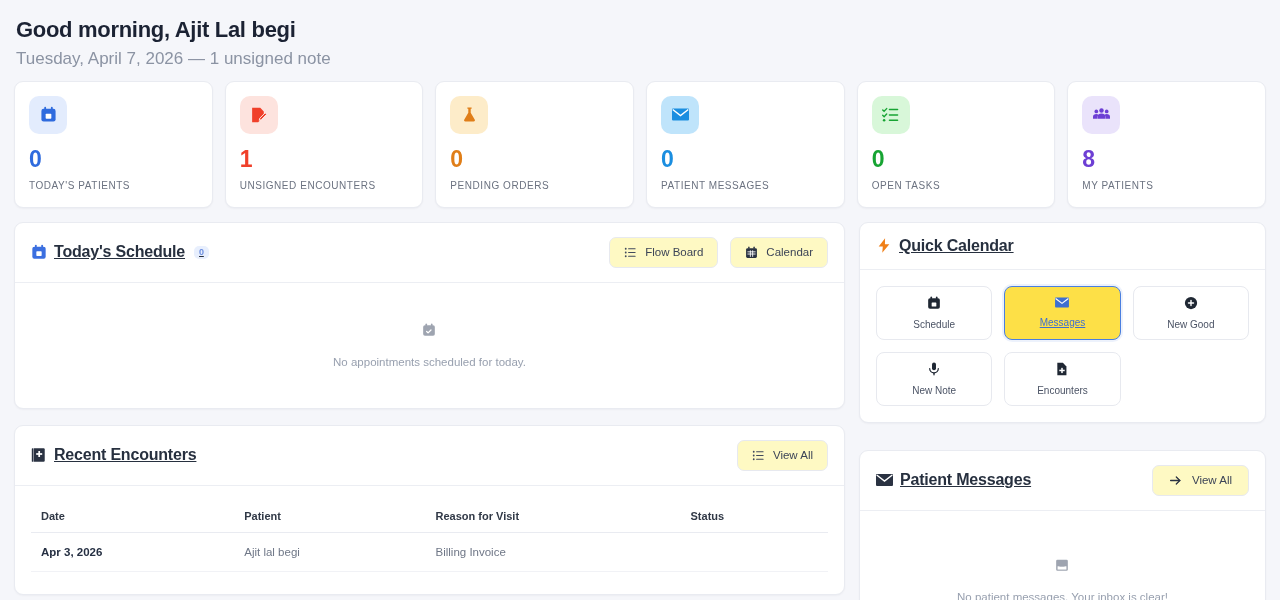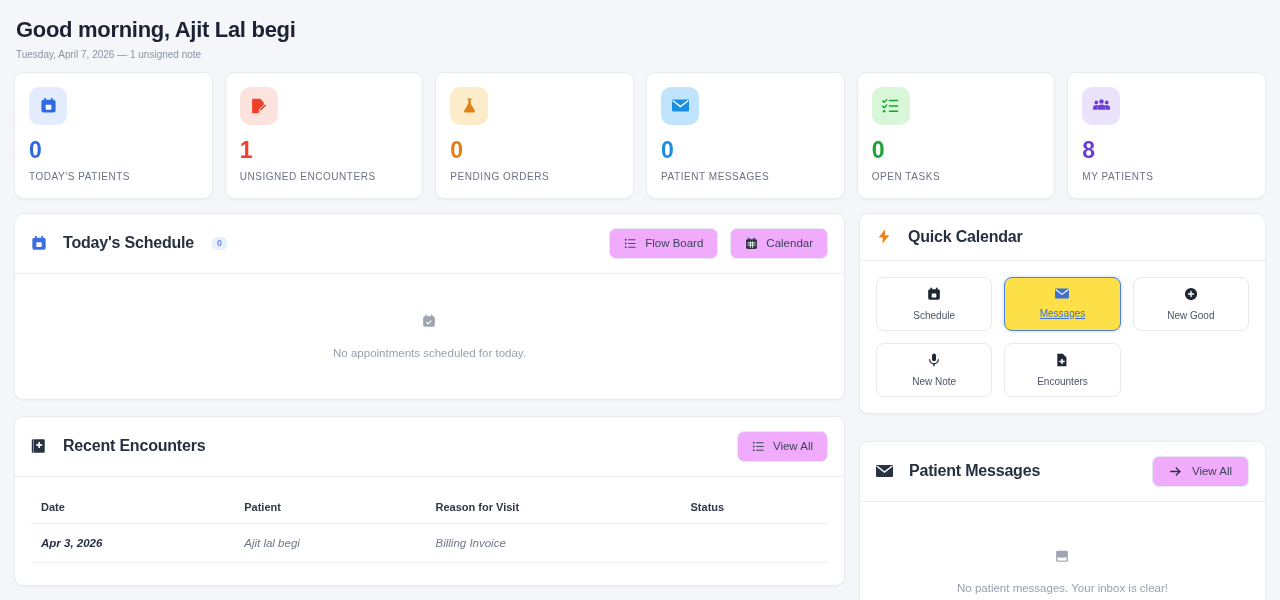--- a/index.html
+++ b/index.html
@@ -11,21 +11,21 @@
     overflow: hidden;
   }
   .page { width: 1280px; height: 600px; padding: 14px 14px 0 14px; }
 
   
   .greeting { padding: 2px 2px 12px 2px; }
   .greeting h1 {
     font-size: 22px; font-weight: 700; letter-spacing: -0.3px;
     color: #1b2233; line-height: 1.25;
   }
-  .greeting .sub { font-size: 10px; color: #8b93a3; margin-top: 5px; }
+  .greeting .sub { font-size: 17px; color: #8b93a3; margin-top: 5px; }
 
   
   .stats { display: flex; gap: 12px; }
   .stat-card {
     flex: 1 1 0; background: #fff; border: 1px solid #e9ebf1; border-radius: 9px;
     padding: 14px 14px 16px 14px; min-height: 114px;
     box-shadow: 0 1px 2px rgba(16,24,40,.04);
   }
   .stat-icon {
     width: 38px; height: 38px; border-radius: 10px;
@@ -46,33 +46,33 @@
 
   .card {
     background: #fff; border: 1px solid #e9ebf1; border-radius: 9px;
     box-shadow: 0 1px 2px rgba(16,24,40,.04); overflow: hidden;
   }
   .card-header {
     display: flex; align-items: center; justify-content: space-between;
     padding: 14px 16px; border-bottom: 1px solid #eceef3;
   }
   .card-title {
-    display: flex; align-items: center; gap: 16px;
-    font-size: 16px; font-weight: 700; color: #27303f; letter-spacing: -.2px;
+    display: flex; align-items: center; gap: 7px;
+    font-size: 16px; font-weight: 700; color: #27303f; letter-spacing: -.2px; text-decoration: underline;
   }
   .card-title svg { display: block; }
   .title-badge {
     font-size: 9px; color: #6d8fe0; background: #e8effd;
     border-radius: 5px; padding: 2px 5px; font-weight: 600; line-height: 1;
     margin-left: 2px;
   }
   .hdr-actions { display: flex; gap: 12px; }
   .btn {
     display: inline-flex; align-items: center; gap: 8px;
-    background: #f0abfc; border: 1px solid #e7e9ef; border-radius: 7px;
+    background: #fef9c3; border: 1px solid #e7e9ef; border-radius: 7px;
     padding: 8px 14px; font-size: 11.5px; color: #3c4457; font-weight: 400;
     cursor: pointer; white-space: nowrap;
   }
   .btn svg { display: block; }
 
   .empty {
     display: flex; flex-direction: column; align-items: center; justify-content: center;
     gap: 19px; color: #98a0af; font-size: 11.5px;
   }
   .empty svg { display: block; opacity: .65; }
@@ -83,21 +83,20 @@
   
   .enc-body { padding: 16px 16px 22px 16px; }
   table { width: 100%; border-collapse: collapse; }
   th {
     text-align: left; font-size: 11px; font-weight: 700; color: #303846;
     padding: 8px 4px 10px 10px; border-bottom: 1px solid #e9ebf1;
   }
   td {
     font-size: 11.5px; color: #6f7787; padding: 13px 4px 13px 10px;
     border-bottom: 1px solid #f1f2f6;
-    font-style: italic;
   }
   td.date { color: #263043; font-weight: 700; }
   .col-date { width: 25.5%; }
   .col-patient { width: 24%; }
   .col-reason { width: 32%; }
   .col-status { width: 18.5%; }
 
   
   .qa-grid {
     display: grid; grid-template-columns: repeat(3, 1fr);

